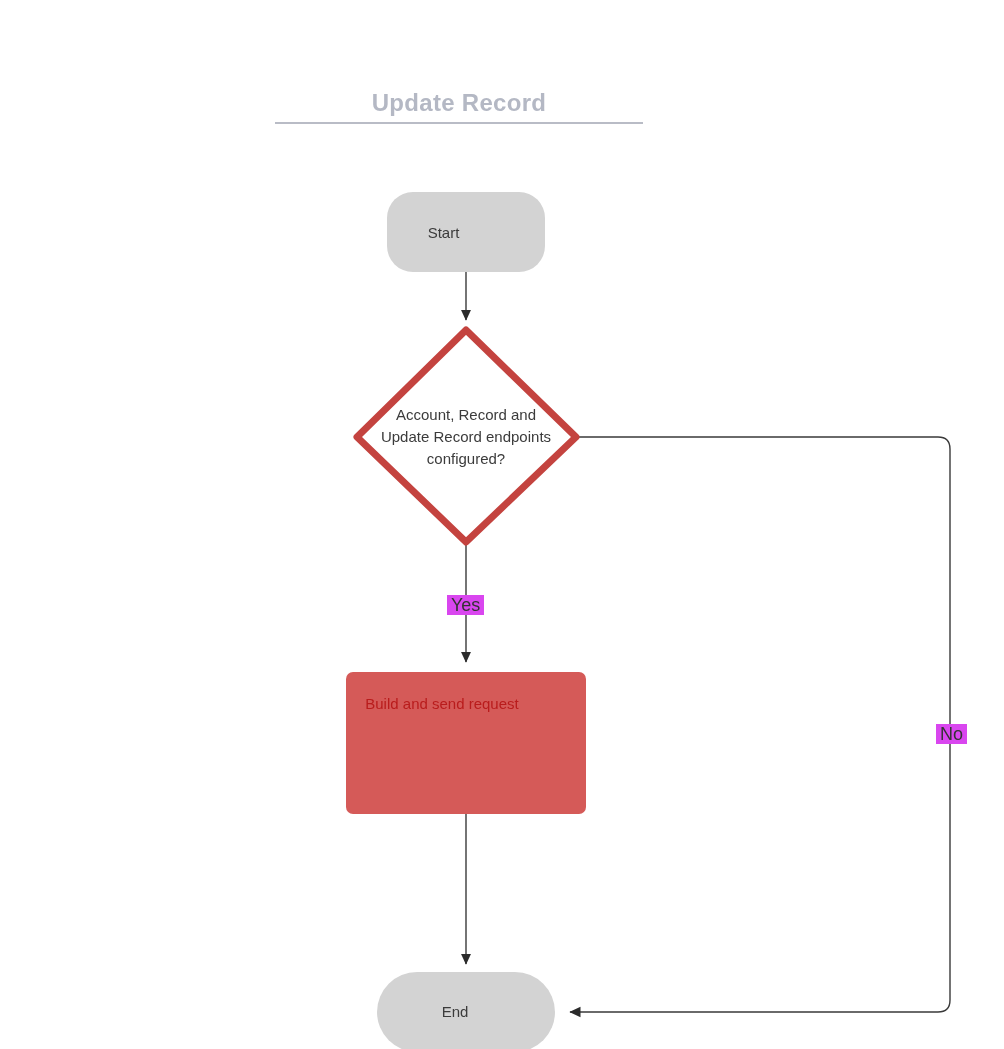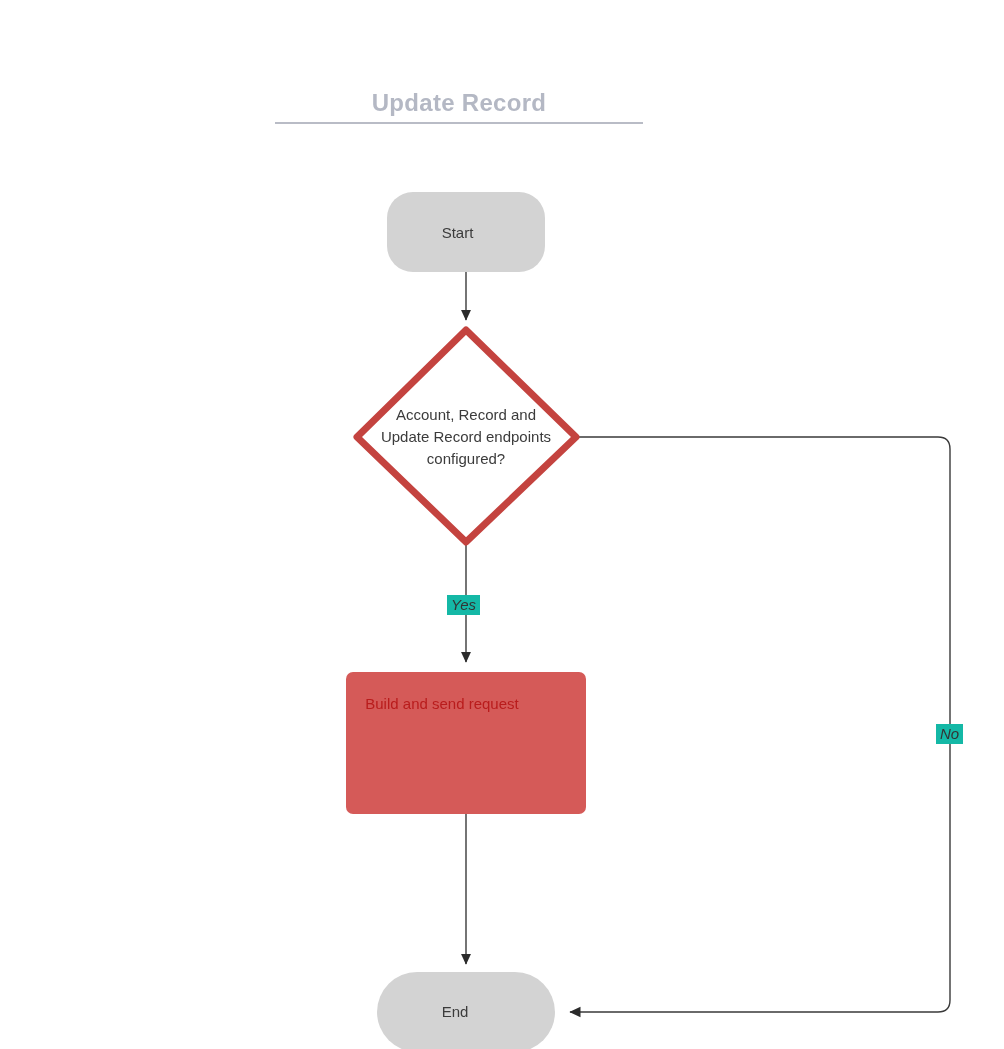--- a/index.html
+++ b/index.html
@@ -54,21 +54,21 @@
   .node-label {
     position: absolute;
     text-align: center;
     font-size: 15px;
     color: #3b3b3b;
     line-height: 21px;
     white-space: pre;
     pointer-events: none;
   }
   #start-label {
-    left: 381px;
+    left: 367px;
     top: 178px;
     width: 153px;
   }
   #end-label {
     left: 366px;
     top: 957px;
     width: 178px;
   }
   #decision-label {
     left: 346px;
@@ -79,26 +79,25 @@
   #process-label {
     left: 346px;
     top: 649px;
     width: 192px;
     color: #b91c1c;
   }
 
   
   .edge-label {
     position: absolute;
-    font-size: 15px;
+    font-size: 18px;
     color: #333333;
-    background: #14b8a6;
+    background: #d946ef;
     padding: 1px 4px;
     line-height: 18px;
-    font-style: italic;
   }
   #edge-label-yes {
     left: 447px;
     top: 551px;
   }
   #edge-label-no {
     left: 936px;
     top: 680px;
   }
 </style>

